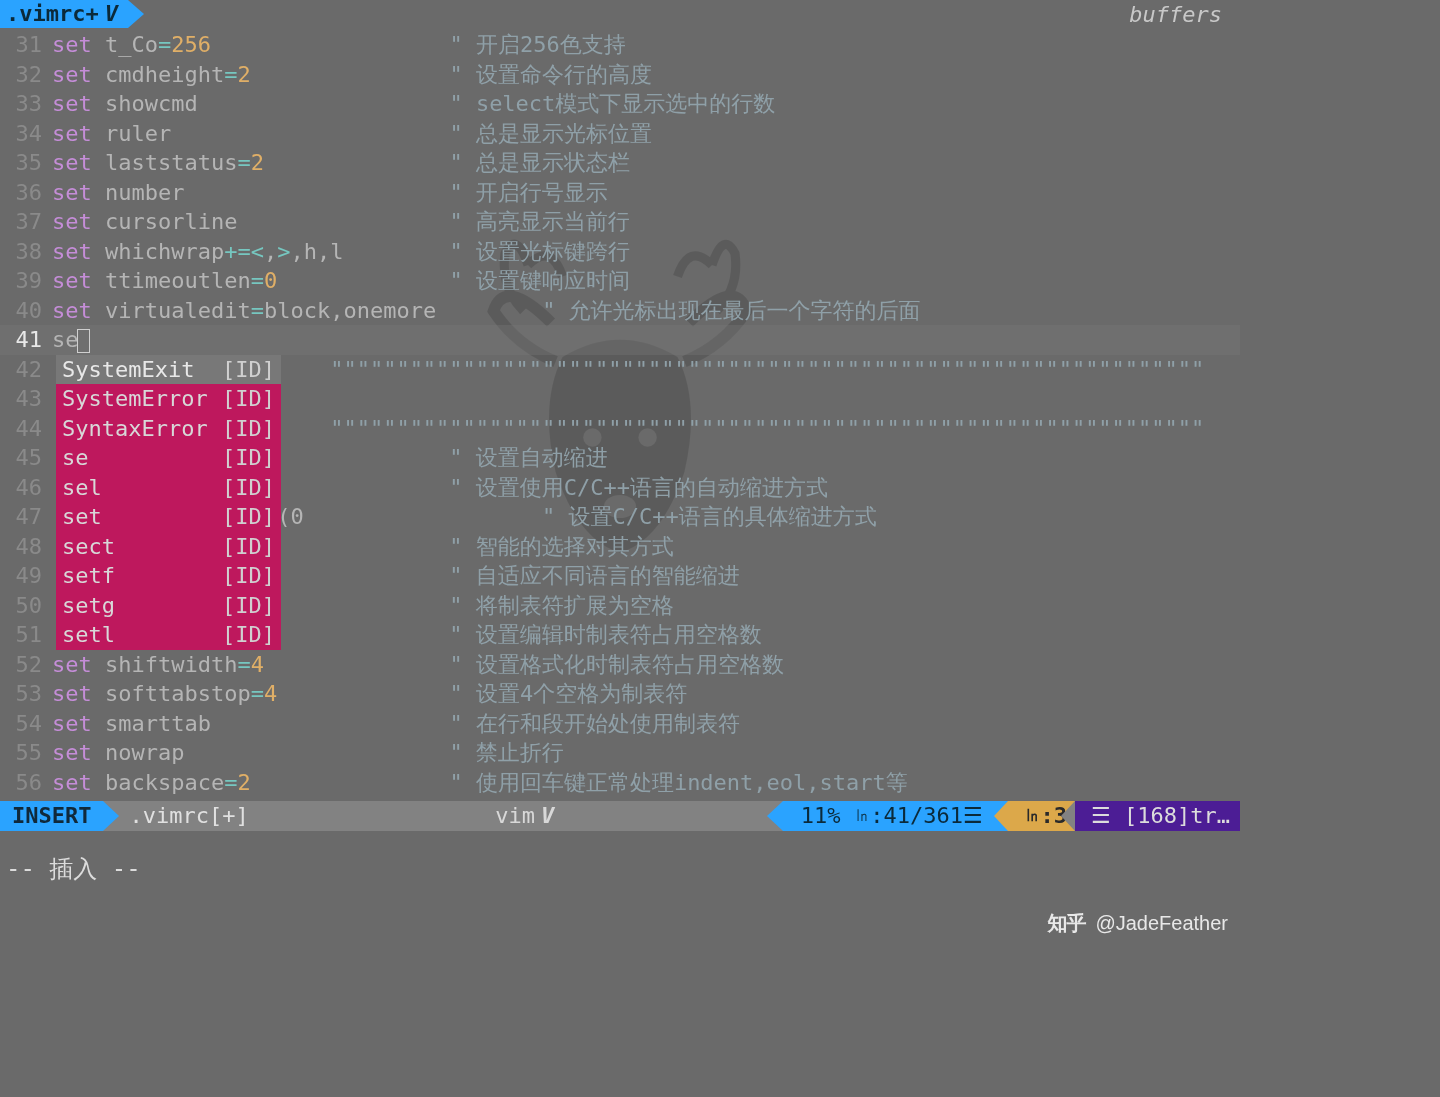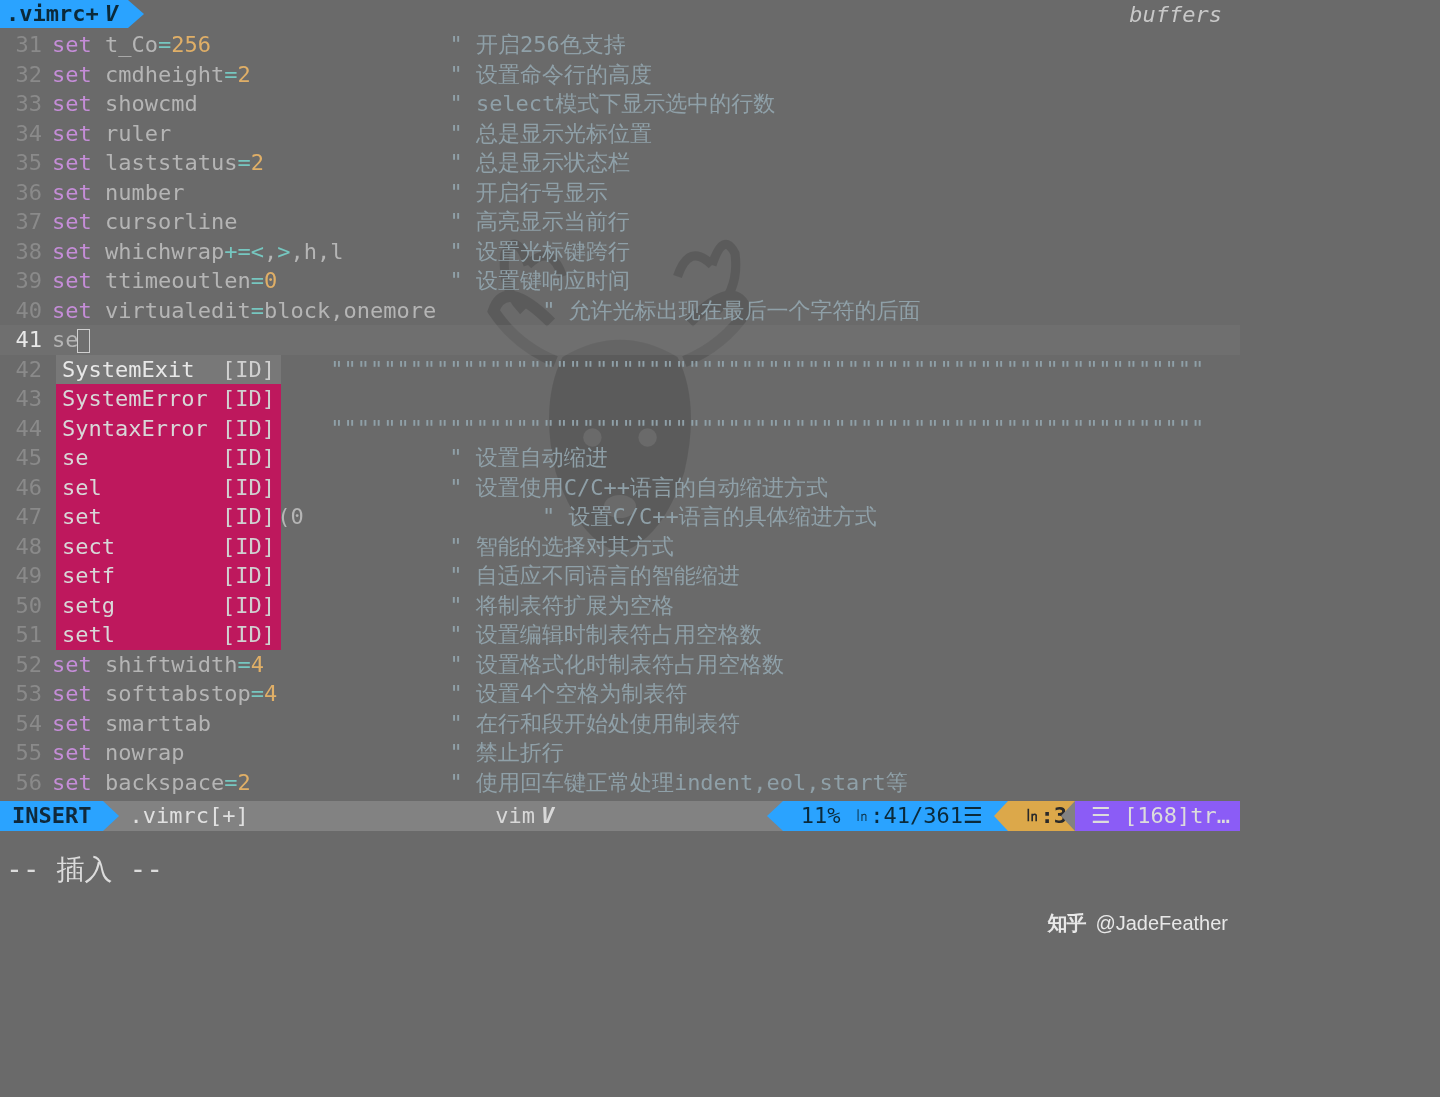--- a/index.html
+++ b/index.html
@@ -155,40 +155,40 @@
     font-weight: bold;
   }
   .seg-col::before {
     content:"";
     position:absolute; left:-14px; top:0;
     border-top:15px solid transparent;
     border-bottom:15px solid transparent;
     border-right:14px solid #dca84a;
   }
   .seg-trail {
-    background: #8b5cf6;
+    background: #4c1d95;
     color: #dcdcdc;
     padding: 0 10px 0 16px;
     display:flex; align-items:center;
     position:relative;
   }
   .seg-trail::before {
     content:"";
     position:absolute; left:-14px; top:0;
     border-top:15px solid transparent;
     border-bottom:15px solid transparent;
     border-right:14px solid #828282;
   }
   .cmdline {
     position: absolute;
     left: 0; right: 0;
     top: calc(28px + 2px + 26*29.5px + 4px + 30px + 24px);
     padding-left: 6px;
     color: #dcdcdc;
-    font-size: 28px;
+    font-size: 24px;
   }
   .footer-credit {
     position: absolute;
     right: 12px;
     bottom: 6px;
     color: #e8e8e8;
     font-family: "PingFang SC","Microsoft YaHei",sans-serif;
     font-size: 20px;
     font-weight: 500;
     display:flex; align-items:center; gap:10px;

